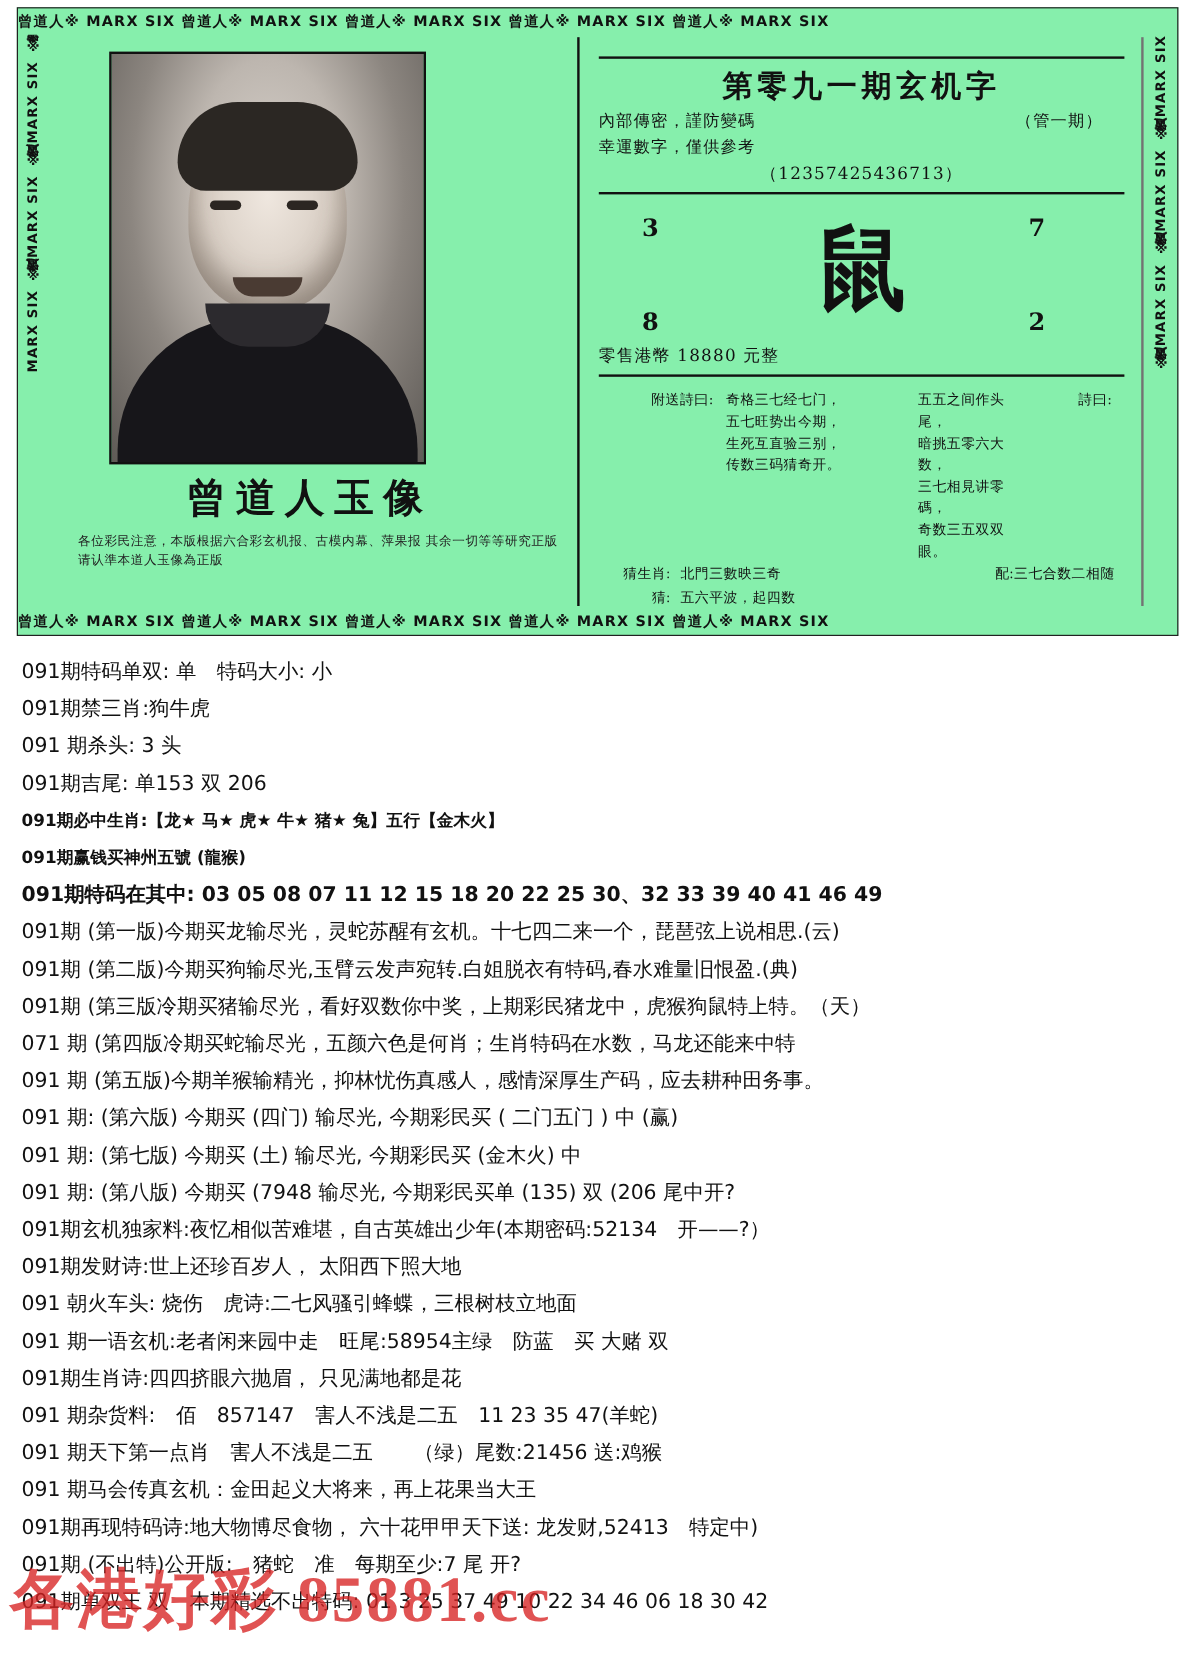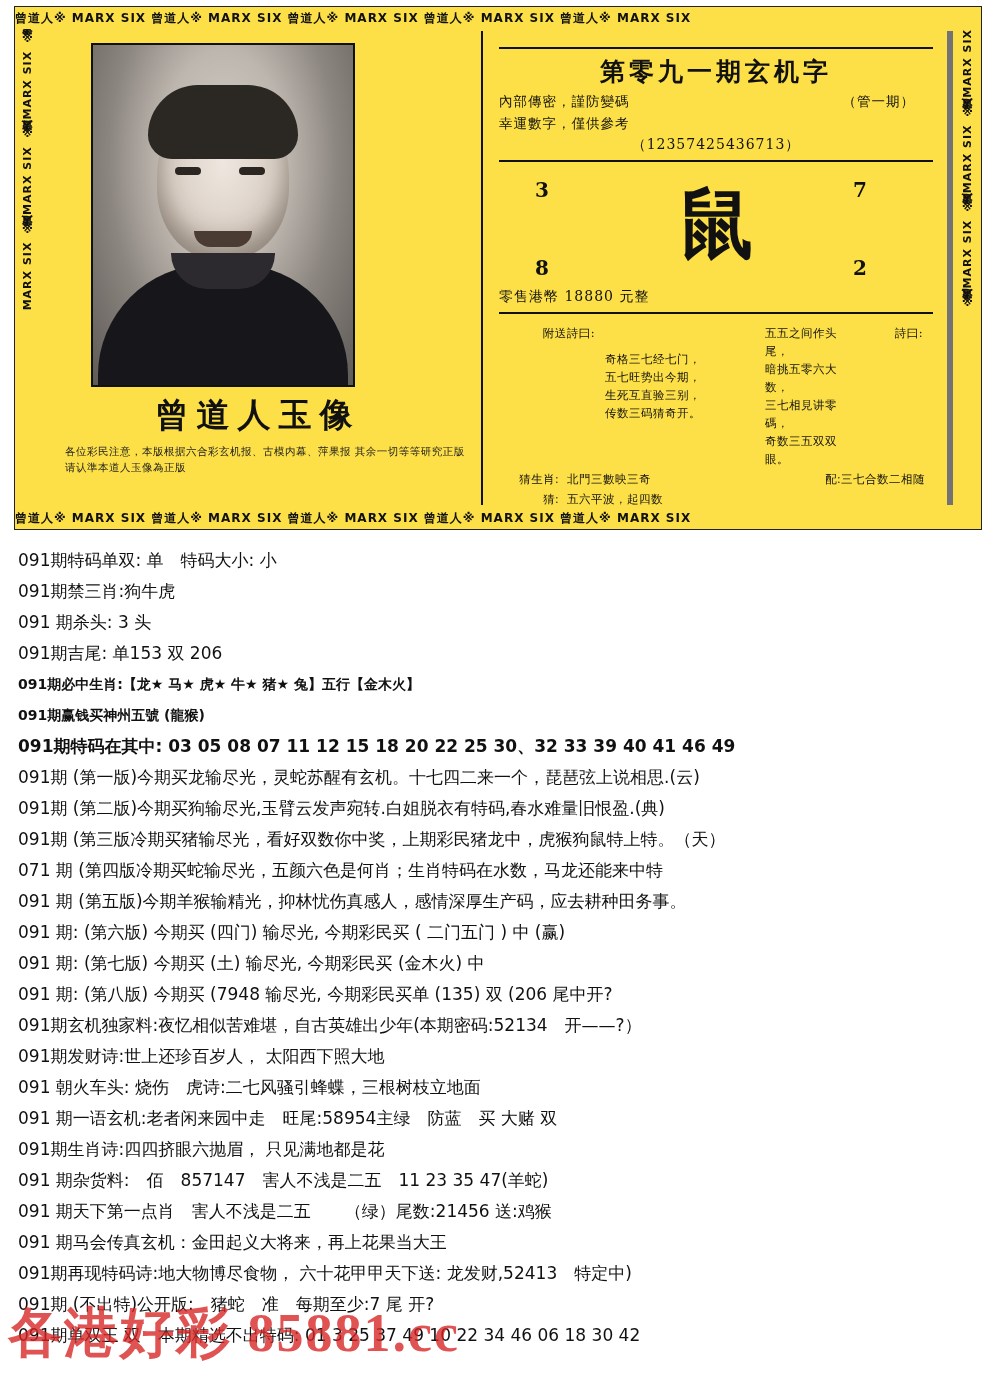--- a/index.html
+++ b/index.html
@@ -18,21 +18,21 @@
 
   
   .poster {
     position: absolute;
     left: 14px;
     top: 6px;
     width: 968px;
     height: 524px;
     border: 1px solid #222;
     box-sizing: border-box;
-    background: #fde047;
+    background: #86efac;
   }
   .marquee {
     position: absolute;
     left: 0;
     width: 100%;
     height: 22px;
     overflow: hidden;
     white-space: nowrap;
     font-size: 12px;
     font-weight: bold;
@@ -170,21 +170,21 @@
     line-height: 16px;
     color: #222;
     letter-spacing: .5px;
   }
 
   
   .panel {
     flex: 1;
     margin-left: 8px;
     border-left: 2px solid #111;
-    border-right: 6px solid #737373;
+    border-right: 2px solid #737373;
     position: relative;
     padding: 10px 14px 0 16px;
     box-sizing: border-box;
     font-family: "DejaVu Serif", "Liberation Serif", serif;
   }
   .panel .rule {
     border-top: 2px solid #111;
     margin: 6px 0;
   }
   .panel-title {
@@ -329,21 +329,21 @@
         <div class="num bl">8</div>
         <div class="num br">2</div>
         <div class="zodiac-char">鼠</div>
       </div>
 
       <div class="price">零售港幣 18880 元整</div>
       <div class="rule"></div>
 
       <div class="poem-area">
         <div class="poem-col a">附送詩曰:</div>
-        <div class="poem-col b" style="white-space:pre-line;margin-top:26px;">奇格三七经七门，
+        <div class="poem-col b" style="white-space:pre-line;">奇格三七经七门，
 五七旺势出今期，
 生死互直验三别，
 传数三码猜奇开。</div>
         <div class="poem-col d" style="white-space:pre-line;">五五之间作头尾，
 暗挑五零六大数，
 三七相見讲零碼，
 奇数三五双双眼。</div>
         <div class="poem-col c">詩曰:</div>
       </div>
 

